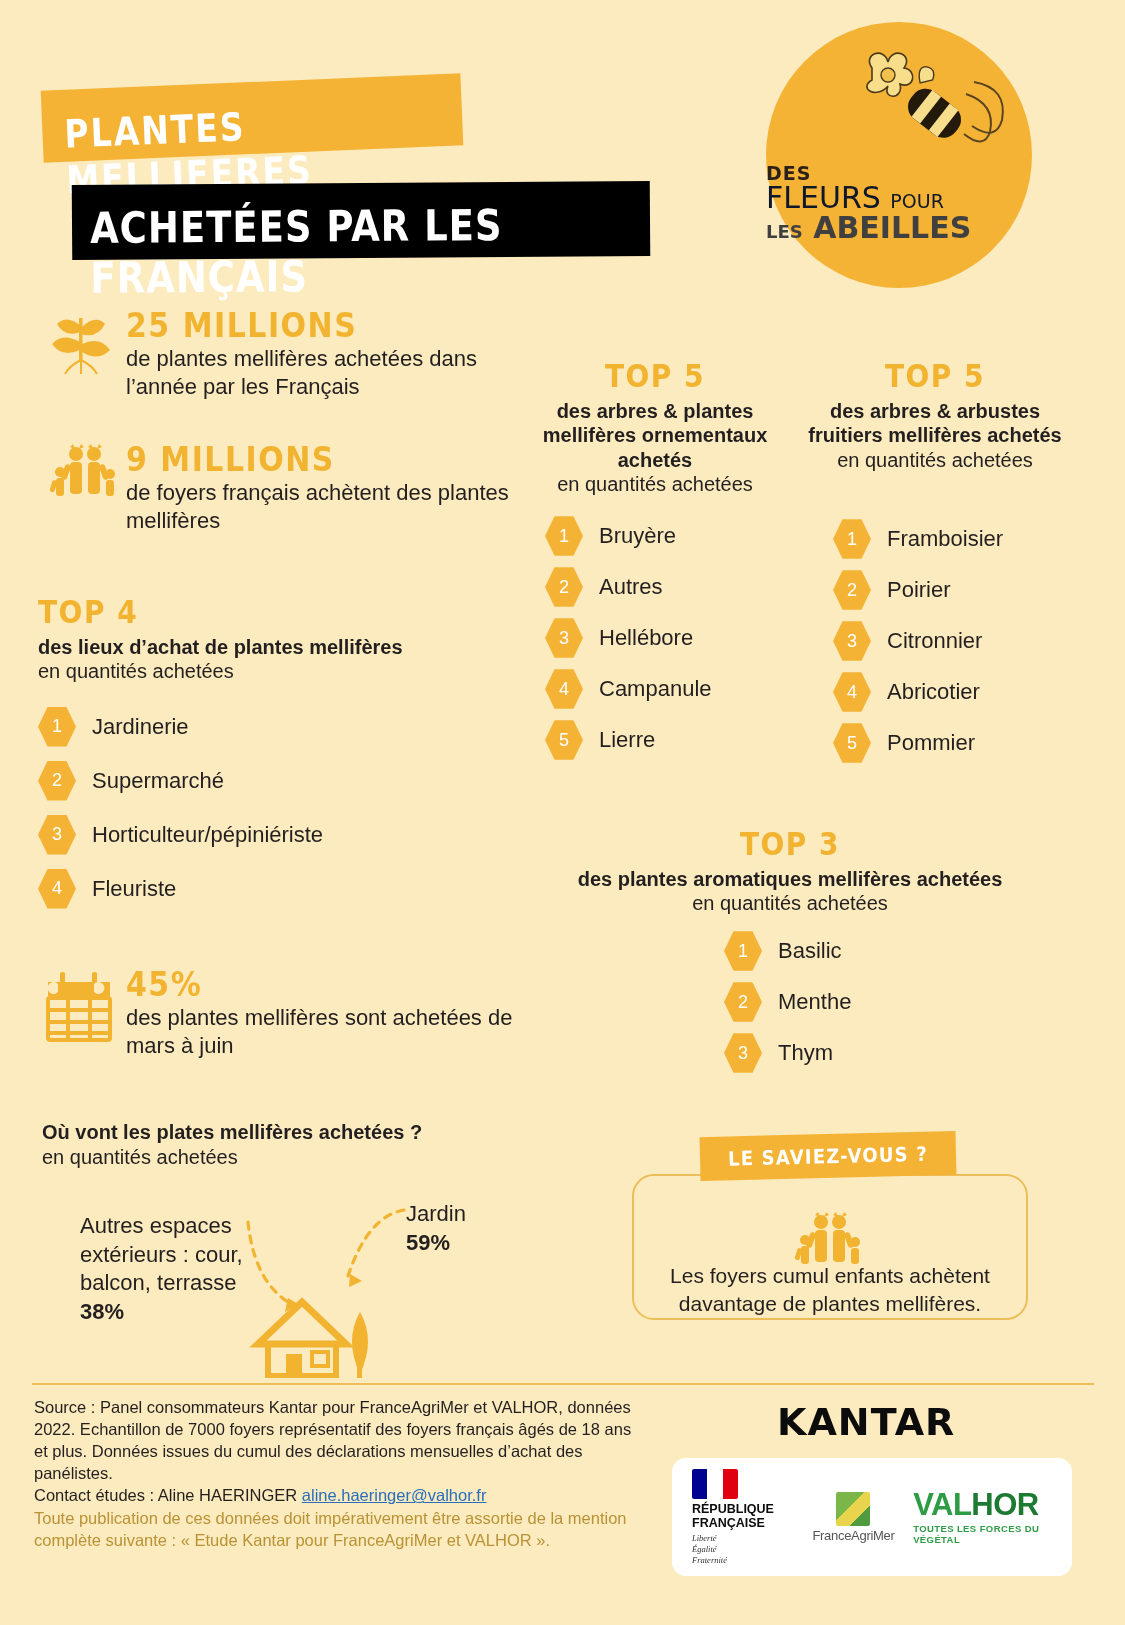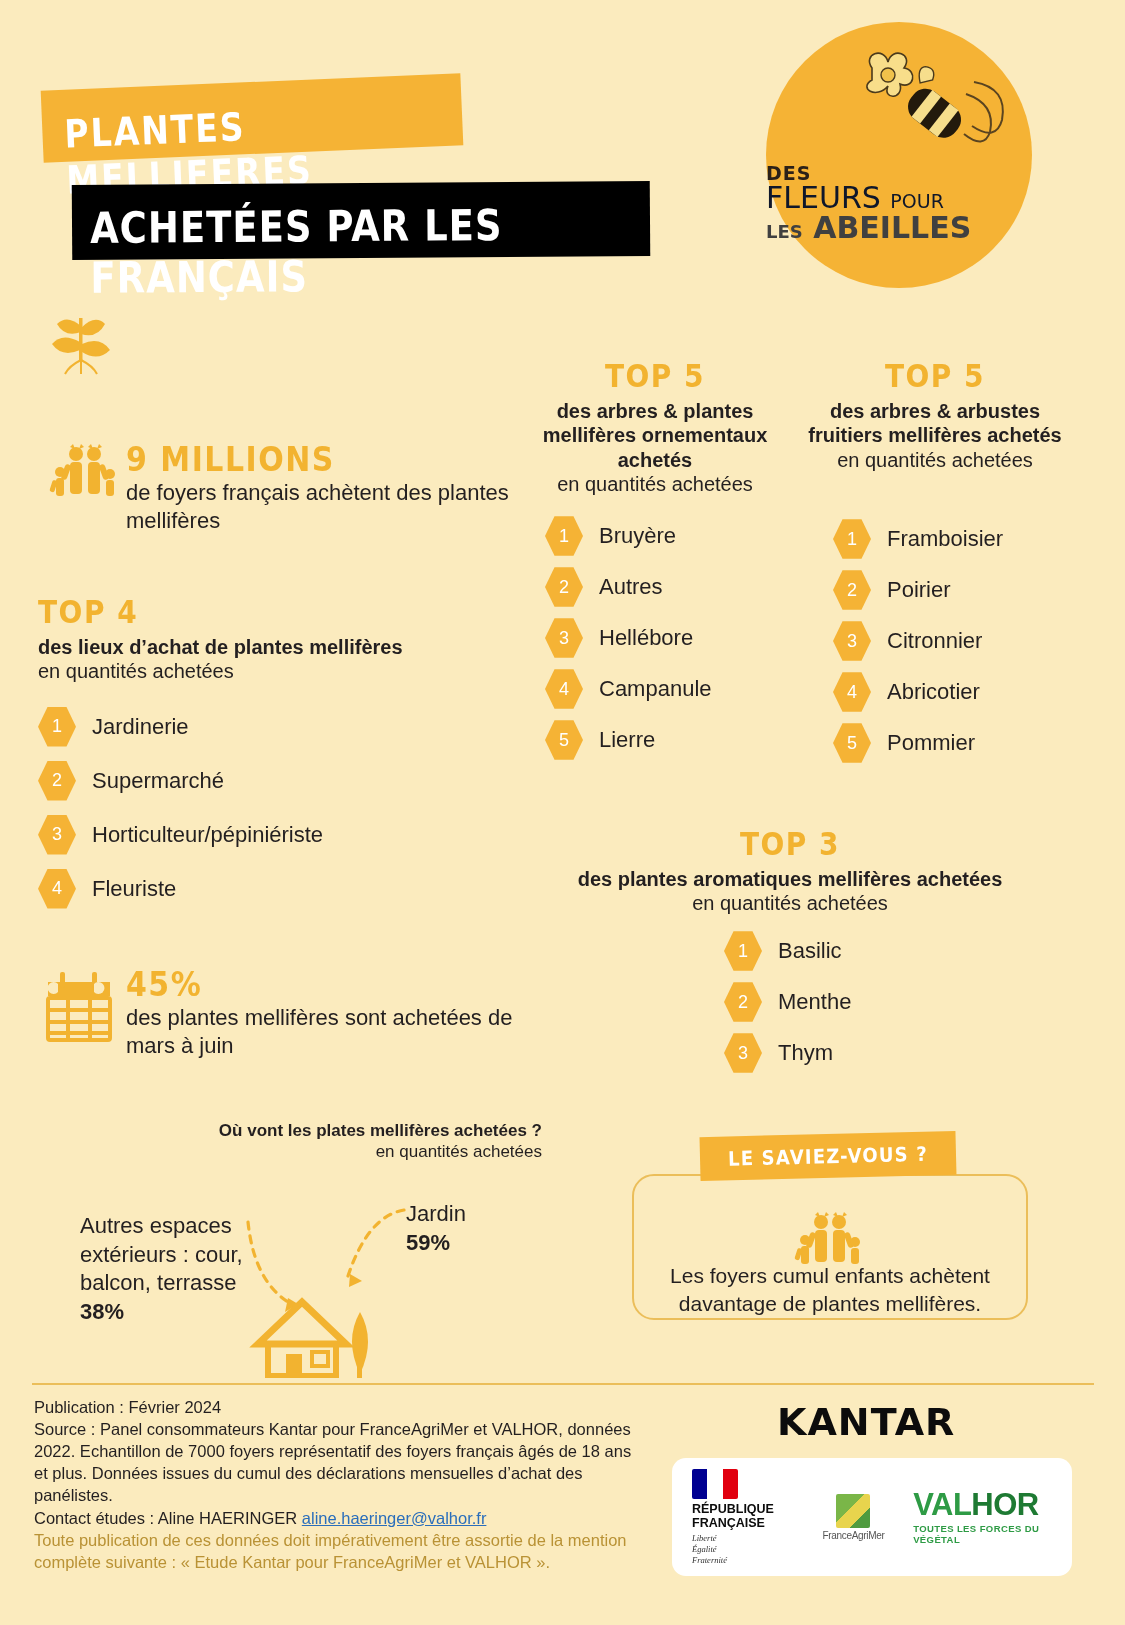--- a/index.html
+++ b/index.html
@@ -70,21 +70,21 @@
   .rank-row{display:flex;align-items:center;margin-bottom:9px;}
   .hex{
     width:38px;height:42px;background:#F5B335;position:relative;flex:0 0 auto;
     clip-path:polygon(25% 3%,75% 3%,100% 50%,75% 97%,25% 97%,0% 50%);
     display:flex;align-items:center;justify-content:center;
     color:#ffffff;font-size:18px;font-weight:400;
   }
   .rank-label{font-size:22px;color:#231f20;margin-left:16px;white-space:nowrap;}
 
   
-  .wq-title{font-size:17px;font-weight:700;text-align:right;line-height:1.25;}
+  .wq-title{font-size:20px;font-weight:700;text-align:left;line-height:1.25;}
   .wq-left{font-size:22px;line-height:1.3;}
   .wq-left b{font-weight:700;}
   .wq-right{font-size:22px;line-height:1.3;}
   .wq-right b{font-weight:700;}
 
   
   .sv-box{
     position:absolute;left:632px;top:1174px;width:392px;height:142px;
     border:2px solid #EBBE5A;border-radius:22px;background:transparent;
   }
@@ -120,21 +120,21 @@
   .rf-flag{width:46px;height:30px;display:flex;border-radius:2px;overflow:hidden;margin-bottom:4px;}
   .rf-flag i{display:block;width:33.33%;height:100%;}
   .rf-t{font-size:12.5px;font-weight:700;line-height:1.1;color:#0c0c0c;}
   .rf-m{font-size:8.5px;font-style:italic;line-height:1.25;color:#333;margin-top:3px;
         font-family:"Liberation Serif", serif;}
   .fam{margin-left:18px;width:110px;text-align:center;}
   .fam-sq{width:34px;height:34px;margin:0 auto 2px;
     background:
       linear-gradient(135deg,#7ab648 0 42%,#e8d44d 42% 70%,#4f9b3f 70% 100%);
     border-radius:2px;}
-  .fam-t{font-size:10px;color:#555;letter-spacing:-0.3px;}
+  .fam-t{font-size:13px;color:#555;letter-spacing:-0.3px;}
   .val{margin-left:10px;}
   .val-t{font-size:31px;font-weight:700;letter-spacing:-0.5px;line-height:1;}
   .val-t .g{color:#2e9b45;}
   .val-t .d{color:#1e7a33;}
   .val-s{font-size:9.5px;font-weight:700;color:#2e9b45;letter-spacing:0.4px;margin-top:3px;}
 </style>
 </head>
 <body>
 
 <div class="page">
@@ -183,20 +183,24 @@
         <path d="M32 34 q-18 -10 -28 2 q10 14 28 6 Z"></path>
         <path d="M34 36 q18 -8 28 6 q-12 12 -28 2 Z"></path>
         <rect x="31" y="10" width="3.5" height="42"></rect>
       </g>
       <g stroke="#F2B330" stroke-width="2" fill="none">
         <path d="M33 52 q-12 6 -16 14"></path>
           <path d="M33 52 q12 6 16 14"></path>
           <path d="M33 52 v14"></path>
       </g>
     </svg>
+  </div>
+  <div class="stat" style="left:126px;top:306px;width:400px;">
+    <div class="stat-num">25 MILLIONS</div>
+    <div class="stat-txt">de plantes mellifères achetées dans l’année par les Français</div>
   </div>
 
   <div class="stat abs" style="left:46px;top:440px;width:74px;height:60px;">
     <svg width="74" height="62" viewBox="0 0 74 62">
       <g fill="#F2B330">
         <circle cx="14" cy="32" r="5"></circle>
           <rect x="10" y="38" width="8" height="18" rx="3"></rect>
         <rect x="5" y="40" width="5" height="12" rx="2" transform="rotate(18 7 46)"></rect>
         <circle cx="30" cy="14" r="7"></circle>
           <rect x="24" y="22" width="12" height="32" rx="4"></rect>
@@ -406,21 +410,20 @@
       <path d="M27 4 l2 5 l-5 -2 Z"></path>
         <path d="M35 4 l-2 5 l5 -2 Z"></path>
       <path d="M45 4 l2 5 l-5 -2 Z"></path>
         <path d="M53 4 l-2 5 l5 -2 Z"></path>
     </g>
   </svg>
   <div class="sv-text">Les foyers cumul enfants achètent davantage de plantes mellifères.</div>
 
   <div class="rule"></div>
   <div class="footer-text">
-    <div>Publication : Février 2024</div>
     <div>Source : Panel consommateurs Kantar pour FranceAgriMer et VALHOR, données 2022. Echantillon de 7000 foyers représentatif des foyers français âgés de 18 ans et plus. Données issues du cumul des déclarations mensuelles d’achat des panélistes.</div>
     <div>
       <span>Contact études : Aline HAERINGER </span><span class="link">aline.haeringer@valhor.fr</span>
     </div>
     <div class="footer-note">Toute publication de ces données doit impérativement être assortie de la mention complète suivante : « Etude Kantar pour FranceAgriMer et VALHOR ».</div>
   </div>
 
   <div class="kantar">KANTAR</div>
 
   <div class="logo-card">

